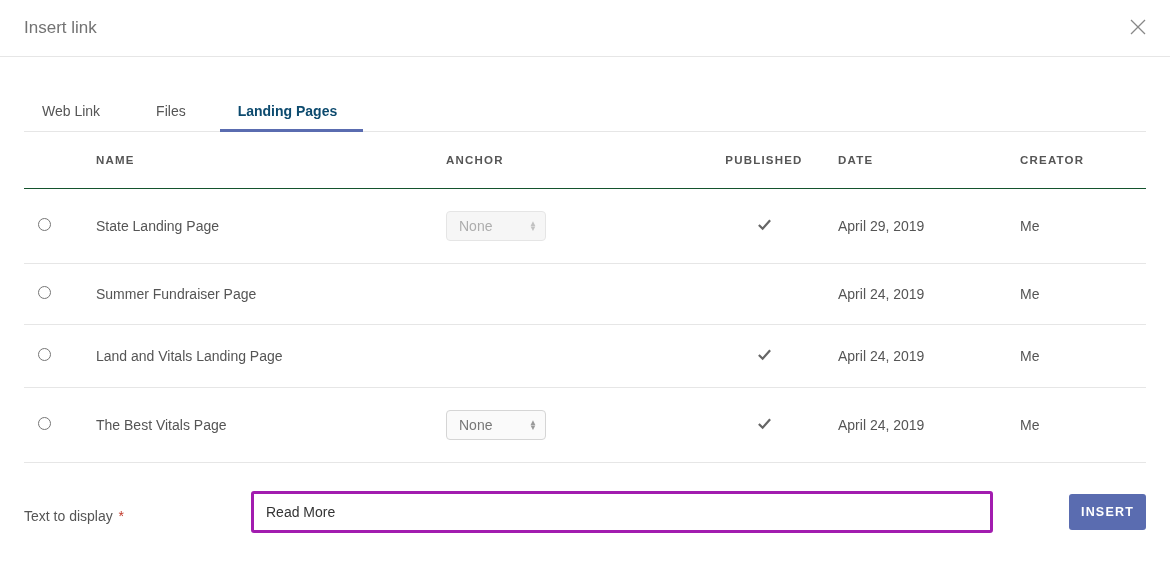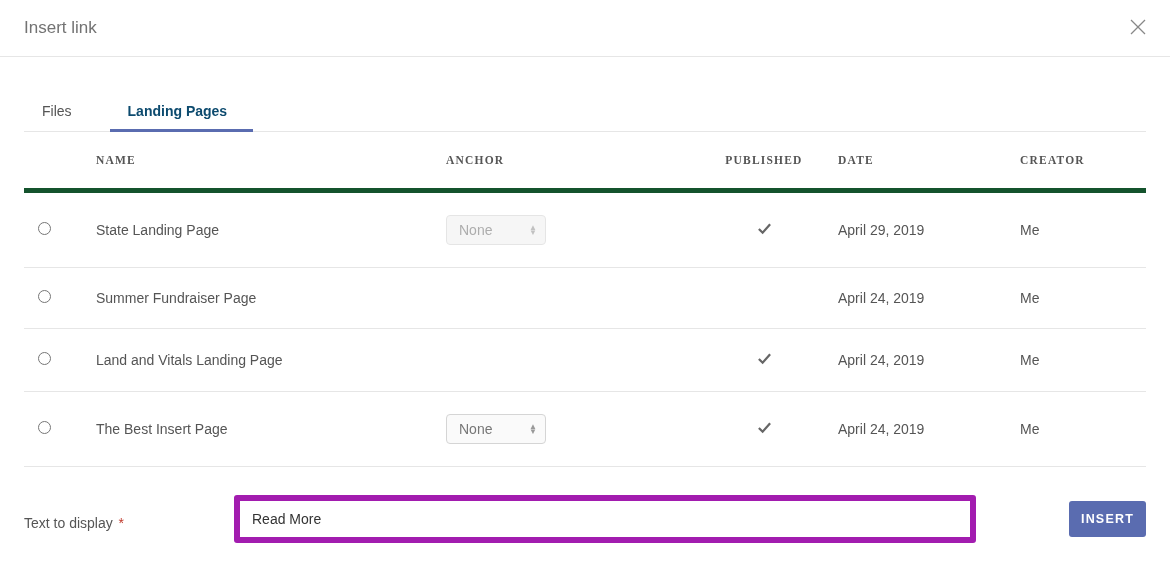--- a/index.html
+++ b/index.html
@@ -65,22 +65,21 @@
     border-collapse: collapse;
   }
   thead th {
     text-align: left;
     font-size: 11.5px;
     font-weight: 600;
     letter-spacing: 1.2px;
     color: #555;
     text-transform: uppercase;
     padding: 22px 8px 22px 8px;
-    border-bottom: 5px solid #14532d;
-    font-family: Liberation Serif, serif;
+    border-bottom: 1px solid #14532d;
   }
   tbody td {
     padding: 22px 8px;
     border-bottom: 1px solid #e6e6e6;
     font-size: 14px;
     color: #555;
     vertical-align: middle;
   }
   .col-radio { width: 64px; padding-left: 14px;}
   .col-name  { width: 350px; }
@@ -130,26 +129,27 @@
     font-size: 14px;
     color: #555;
     white-space: nowrap;
     width: 198px;
     margin-top: 8px;
   }
   .req { color: #c0392b; margin-left: 2px; }
   .display-input {
     flex: 0 0 742px;
     width: 742px;
-    border: 6px solid #a21caf;
+    border: 3px solid #a21caf;
     border-radius: 3px;
     padding: 10px 12px;
     font-size: 14px;
     color: #333;
     background: #fff;
+    margin-left: 17px;
   }
   .spacer { flex: 1; }
   .insert-btn {
     background: #5a6cb0;
     color: #fff;
     border: none;
     border-radius: 3px;
     padding: 11px 12px;
     font-size: 12.5px;
     font-weight: 600;
@@ -167,20 +167,21 @@
     <svg viewBox="0 0 16 16">
         <line x1="1" y1="1" x2="15" y2="15"></line>
         <line x1="15" y1="1" x2="1" y2="15"></line>
       </svg>
   </div>
 </div>
 
 <div class="modal-body">
 
   <div class="tabs">
+    <div class="tab">Web Link</div>
     <div class="tab">Files</div>
     <div class="tab active">Landing Pages</div>
   </div>
 
   <table>
     <thead>
       <tr>
         <th class="col-radio"></th>
         <th class="col-name">Name</th>
         <th class="col-anchor">Anchor</th>
@@ -219,21 +220,21 @@
           <td class="col-name">Land and Vitals Landing Page</td>
           <td class="col-anchor"></td>
           <td class="col-pub pub-cell"><span class="check-icon"><svg viewBox="0 0 16 16">
                 <polyline points="2,8.5 6,12.5 14,3.5"></polyline>
               </svg></span></td>
           <td class="col-date">April 24, 2019</td>
           <td class="col-creator">Me</td>
         </tr>
         <tr>
           <td class="col-radio"><input type="radio" name="page-select" style=""></td>
-          <td class="col-name">The Best Insert Page</td>
+          <td class="col-name">The Best Vitals Page</td>
           <td class="col-anchor"><div class="anchor-select">
               <span>None</span>
               <span class="sort-arrows">
                 <span>▲</span>
                 <span>▼</span>
               </span>
             </div></td>
           <td class="col-pub pub-cell"><span class="check-icon"><svg viewBox="0 0 16 16">
                 <polyline points="2,8.5 6,12.5 14,3.5"></polyline>
               </svg></span></td>

